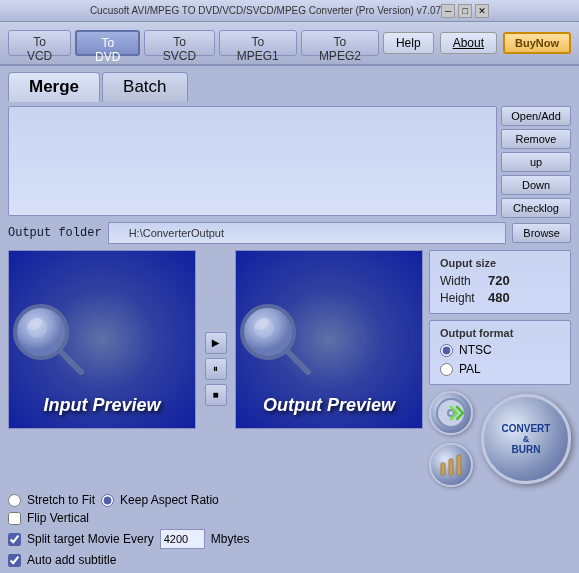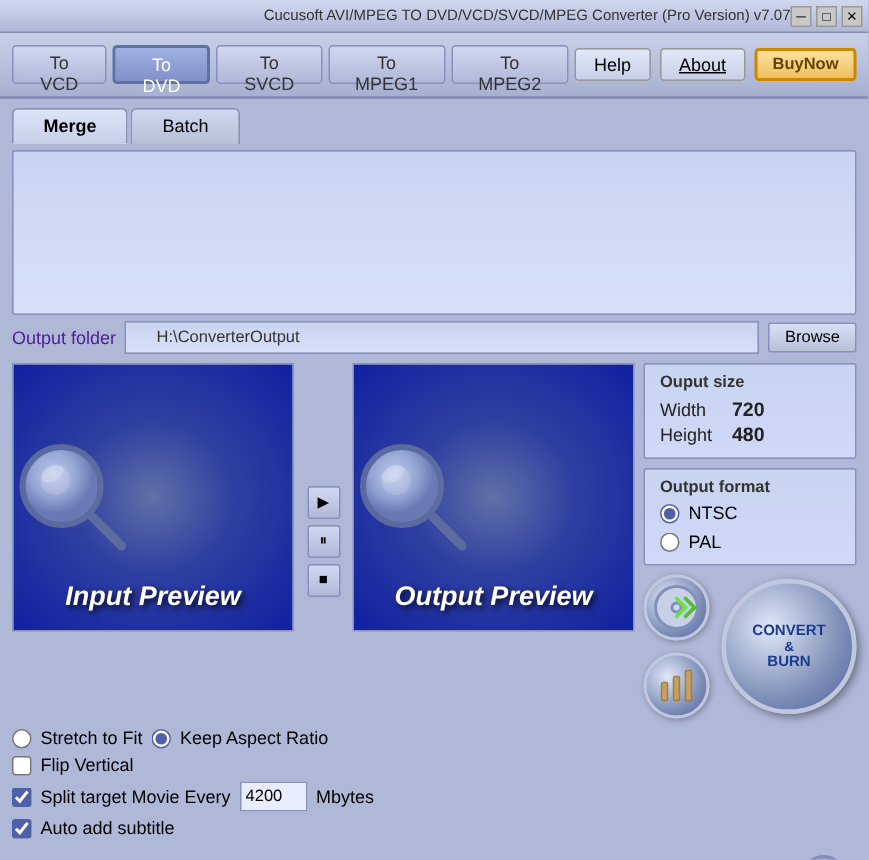--- a/index.html
+++ b/index.html
@@ -11,21 +11,21 @@
       font-size: 12px;
       overflow: hidden;
     }
 
     
     .title-bar {
       background: linear-gradient(to bottom, #d0d8f0, #b0b8d8);
       height: 22px;
       display: flex;
       align-items: center;
-      justify-content: flex-end;
+      justify-content: center;
       padding: 0 4px;
       border-bottom: 1px solid #8890b0;
     }
     .title-text {
       font-size: 10px;
       color: #333;
     }
     .title-controls {
       display: flex;
       gap: 3px;
@@ -108,21 +108,21 @@
       background: #b0b8d8;
       gap: 2px;
     }
     .tab {
       padding: 4px 20px;
       border: 1px solid #8890b8;
       border-bottom: none;
       background: linear-gradient(to bottom, #d0d8f0, #b8c0d8);
       cursor: pointer;
       border-radius: 4px 4px 0 0;
-      font-size: 12px;
+      font-size: 17px;
     }
     .tab.active {
       background: linear-gradient(to bottom, #dce4f8, #c8d0e8);
       border-bottom: 1px solid #c8d0e8;
       font-weight: bold;
     }
 
     
     .main-content {
       background: #b0b8d8;
@@ -160,22 +160,23 @@
 
     
     .output-folder-row {
       display: flex;
       align-items: center;
       gap: 6px;
       margin-bottom: 6px;
     }
     .output-folder-label {
       font-size: 12px;
-      color: #4c1d95;
+      color: #0f172a;
       white-space: nowrap;
+      font-family: Liberation Mono, monospace;
     }
     .output-folder-input {
       flex: 1;
       height: 22px;
       background: linear-gradient(to bottom, #c8d4f0, #d8e0f8);
       border: 1px solid #8890c0;
       padding: 2px 20px;
       font-size: 11px;
       color: #333;
     }
@@ -388,20 +389,27 @@
 
 <div class="tabs">
   <div class="tab active">Merge</div>
   <div class="tab">Batch</div>
 </div>
 
 <div class="main-content">
 
   <div class="file-list-container">
     <div class="file-list"></div>
+    <div class="file-list-buttons">
+      <button class="file-list-btn">Open/Add</button>
+      <button class="file-list-btn">Remove</button>
+      <button class="file-list-btn">up</button>
+      <button class="file-list-btn">Down</button>
+      <button class="file-list-btn">Checklog</button>
+    </div>
   </div>
 
   <div class="output-folder-row">
     <span class="output-folder-label">Output folder</span>
     <input class="output-folder-input" type="text" value="H:\ConverterOutput" style="">
     <button class="browse-btn">Browse</button>
   </div>
 
   <div class="preview-section">
 

